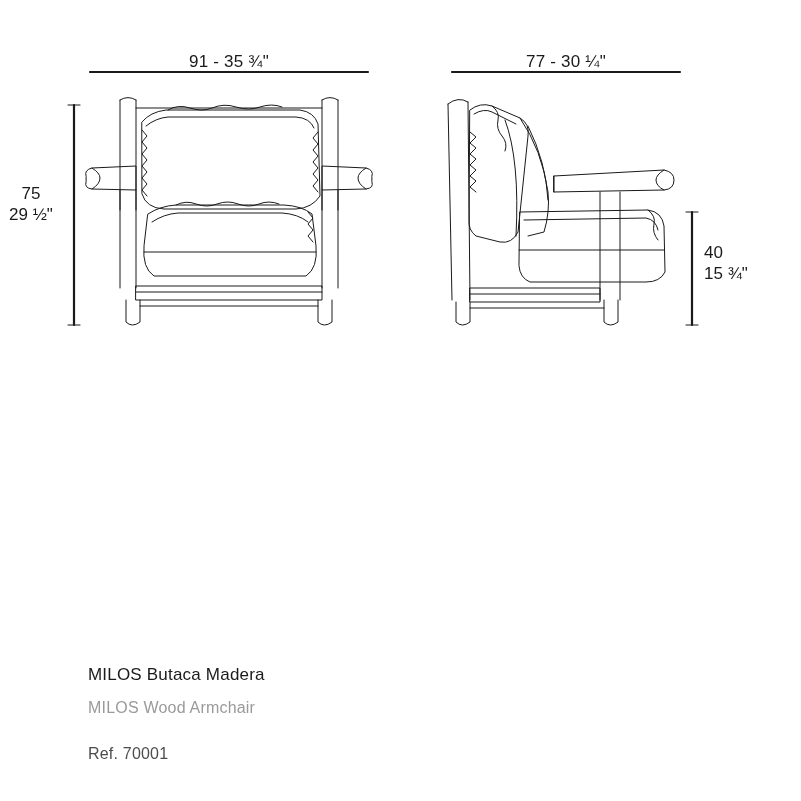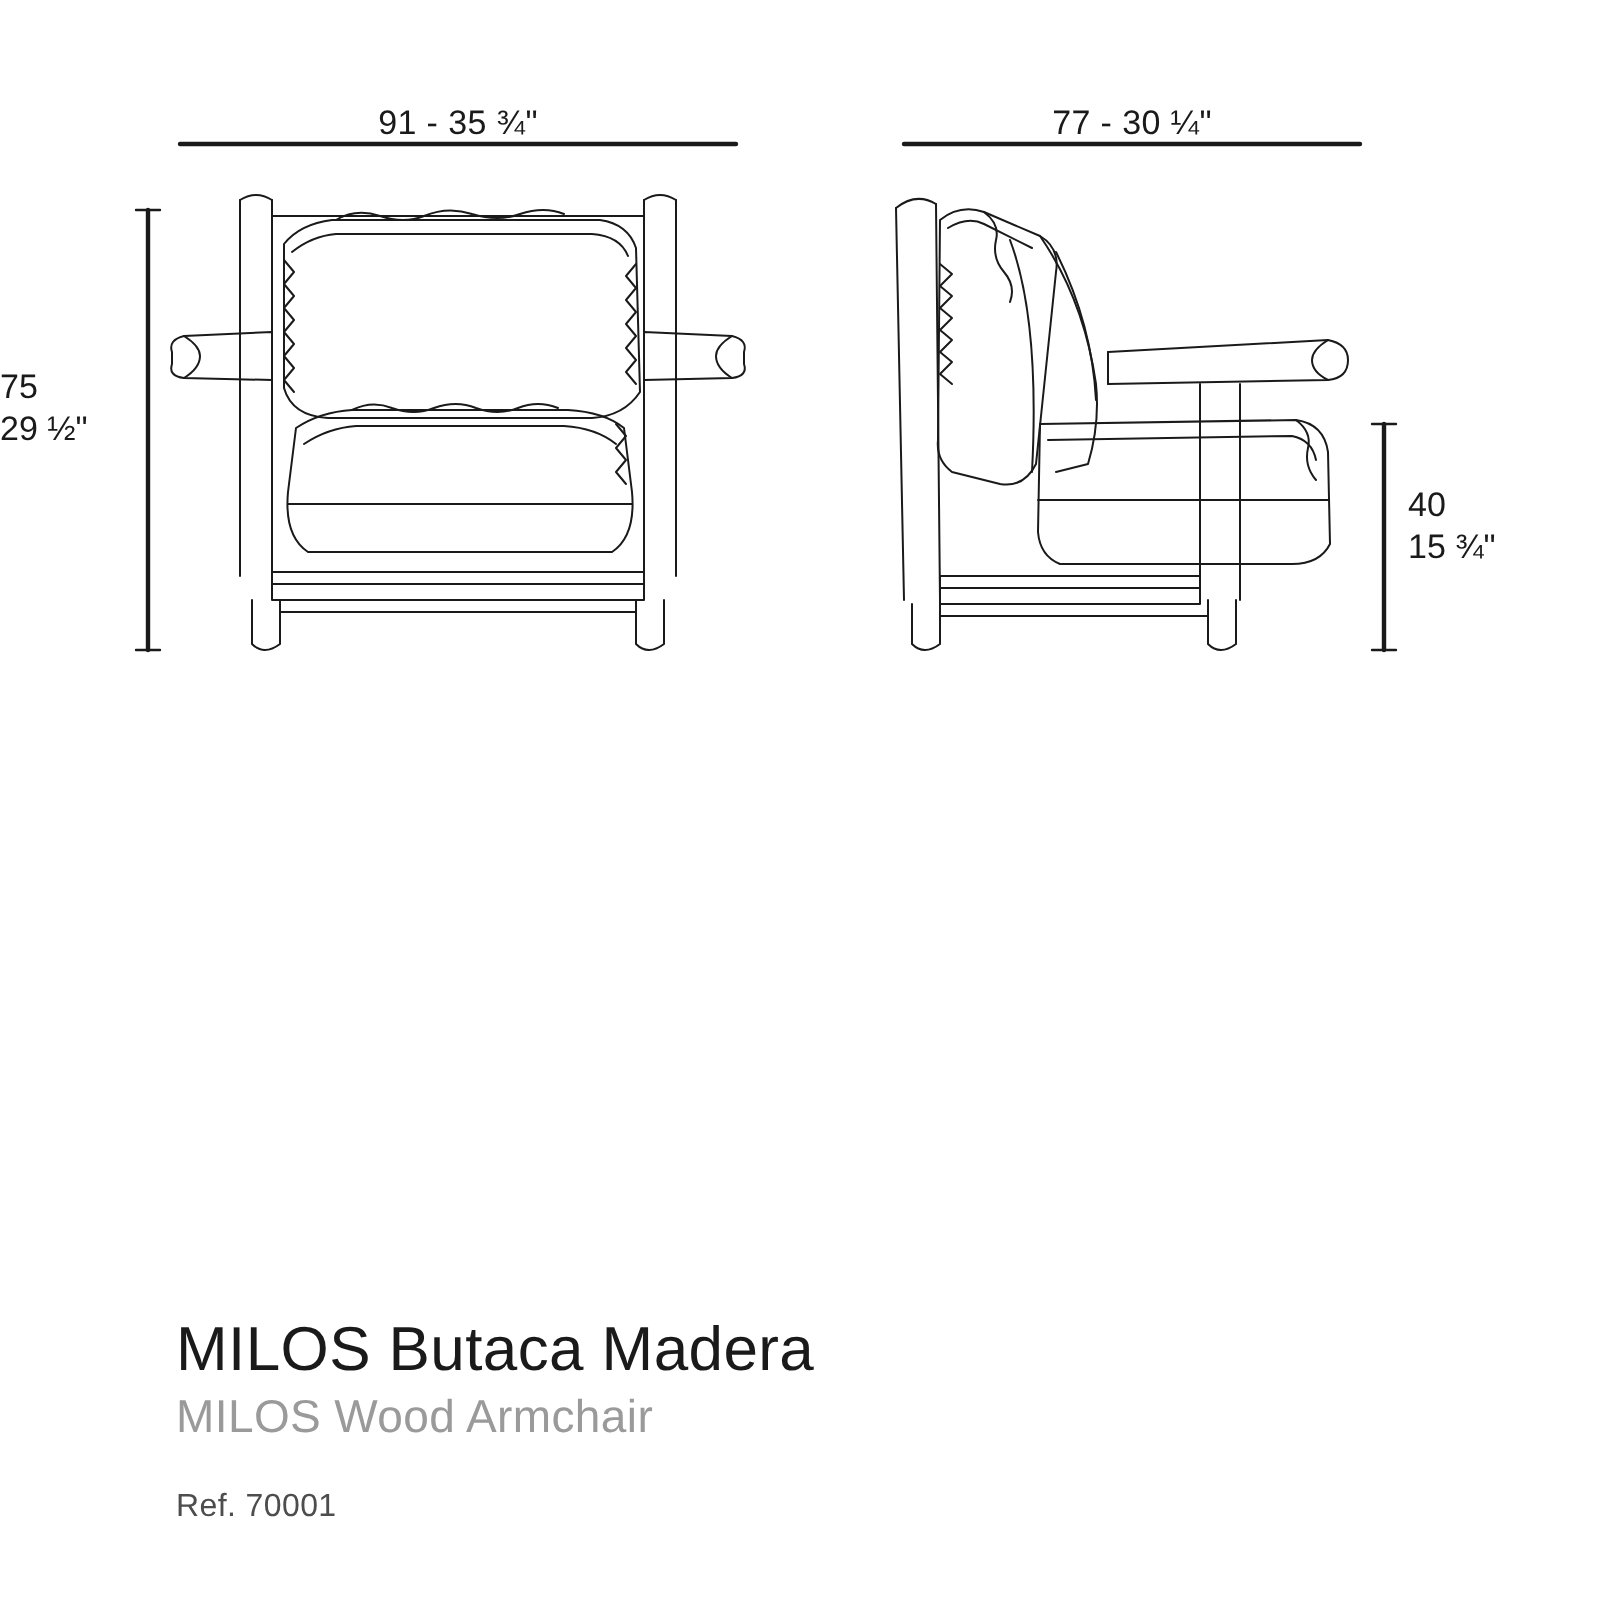--- a/index.html
+++ b/index.html
@@ -43,27 +43,27 @@
     color: #1a1a1a;
     white-space: nowrap;
   }
   .caption {
     position: absolute;
     left: 88px;
     top: 660px;
     width: 620px;
   }
   .caption .title-es {
-    font-size: 31px;
+    font-size: 17px;
     color: #1a1a1a;
     line-height: 30px;
     letter-spacing: 0.2px;
   }
   .caption .title-en {
-    font-size: 23px;
+    font-size: 16px;
     color: #9a9a9a;
     line-height: 30px;
     letter-spacing: 0.2px;
     margin-top: 3px;
   }
   .caption .ref {
     font-size: 16px;
     color: #4d4d4d;
     line-height: 22px;
     margin-top: 20px;
@@ -180,21 +180,21 @@
           <path d="M604 300 L604 322 Q610 328 618 322 L618 300"></path>
 
           <path d="M470 308 L604 308"></path>
         </g>
 
       </g>
     </svg>
 
     <div class="dim-label center" style="left:118px; top:52px; width:222px;">91 - 35 ¾"</div>
 
-    <div class="dim-stack right" style="left:0px; top:183px; width:62px; text-align:left;">
+    <div class="dim-stack right" style="left:0px; top:183px; width:62px; text-align:center;">
       <div>75</div>
       <div>29 ½"</div>
     </div>
 
     <div class="dim-label center" style="left:455px; top:52px; width:222px;">77 - 30 ¼"</div>
 
     <div class="dim-stack" style="left:704px; top:242px;">
       <div>40</div>
       <div>15 ¾"</div>
     </div>

